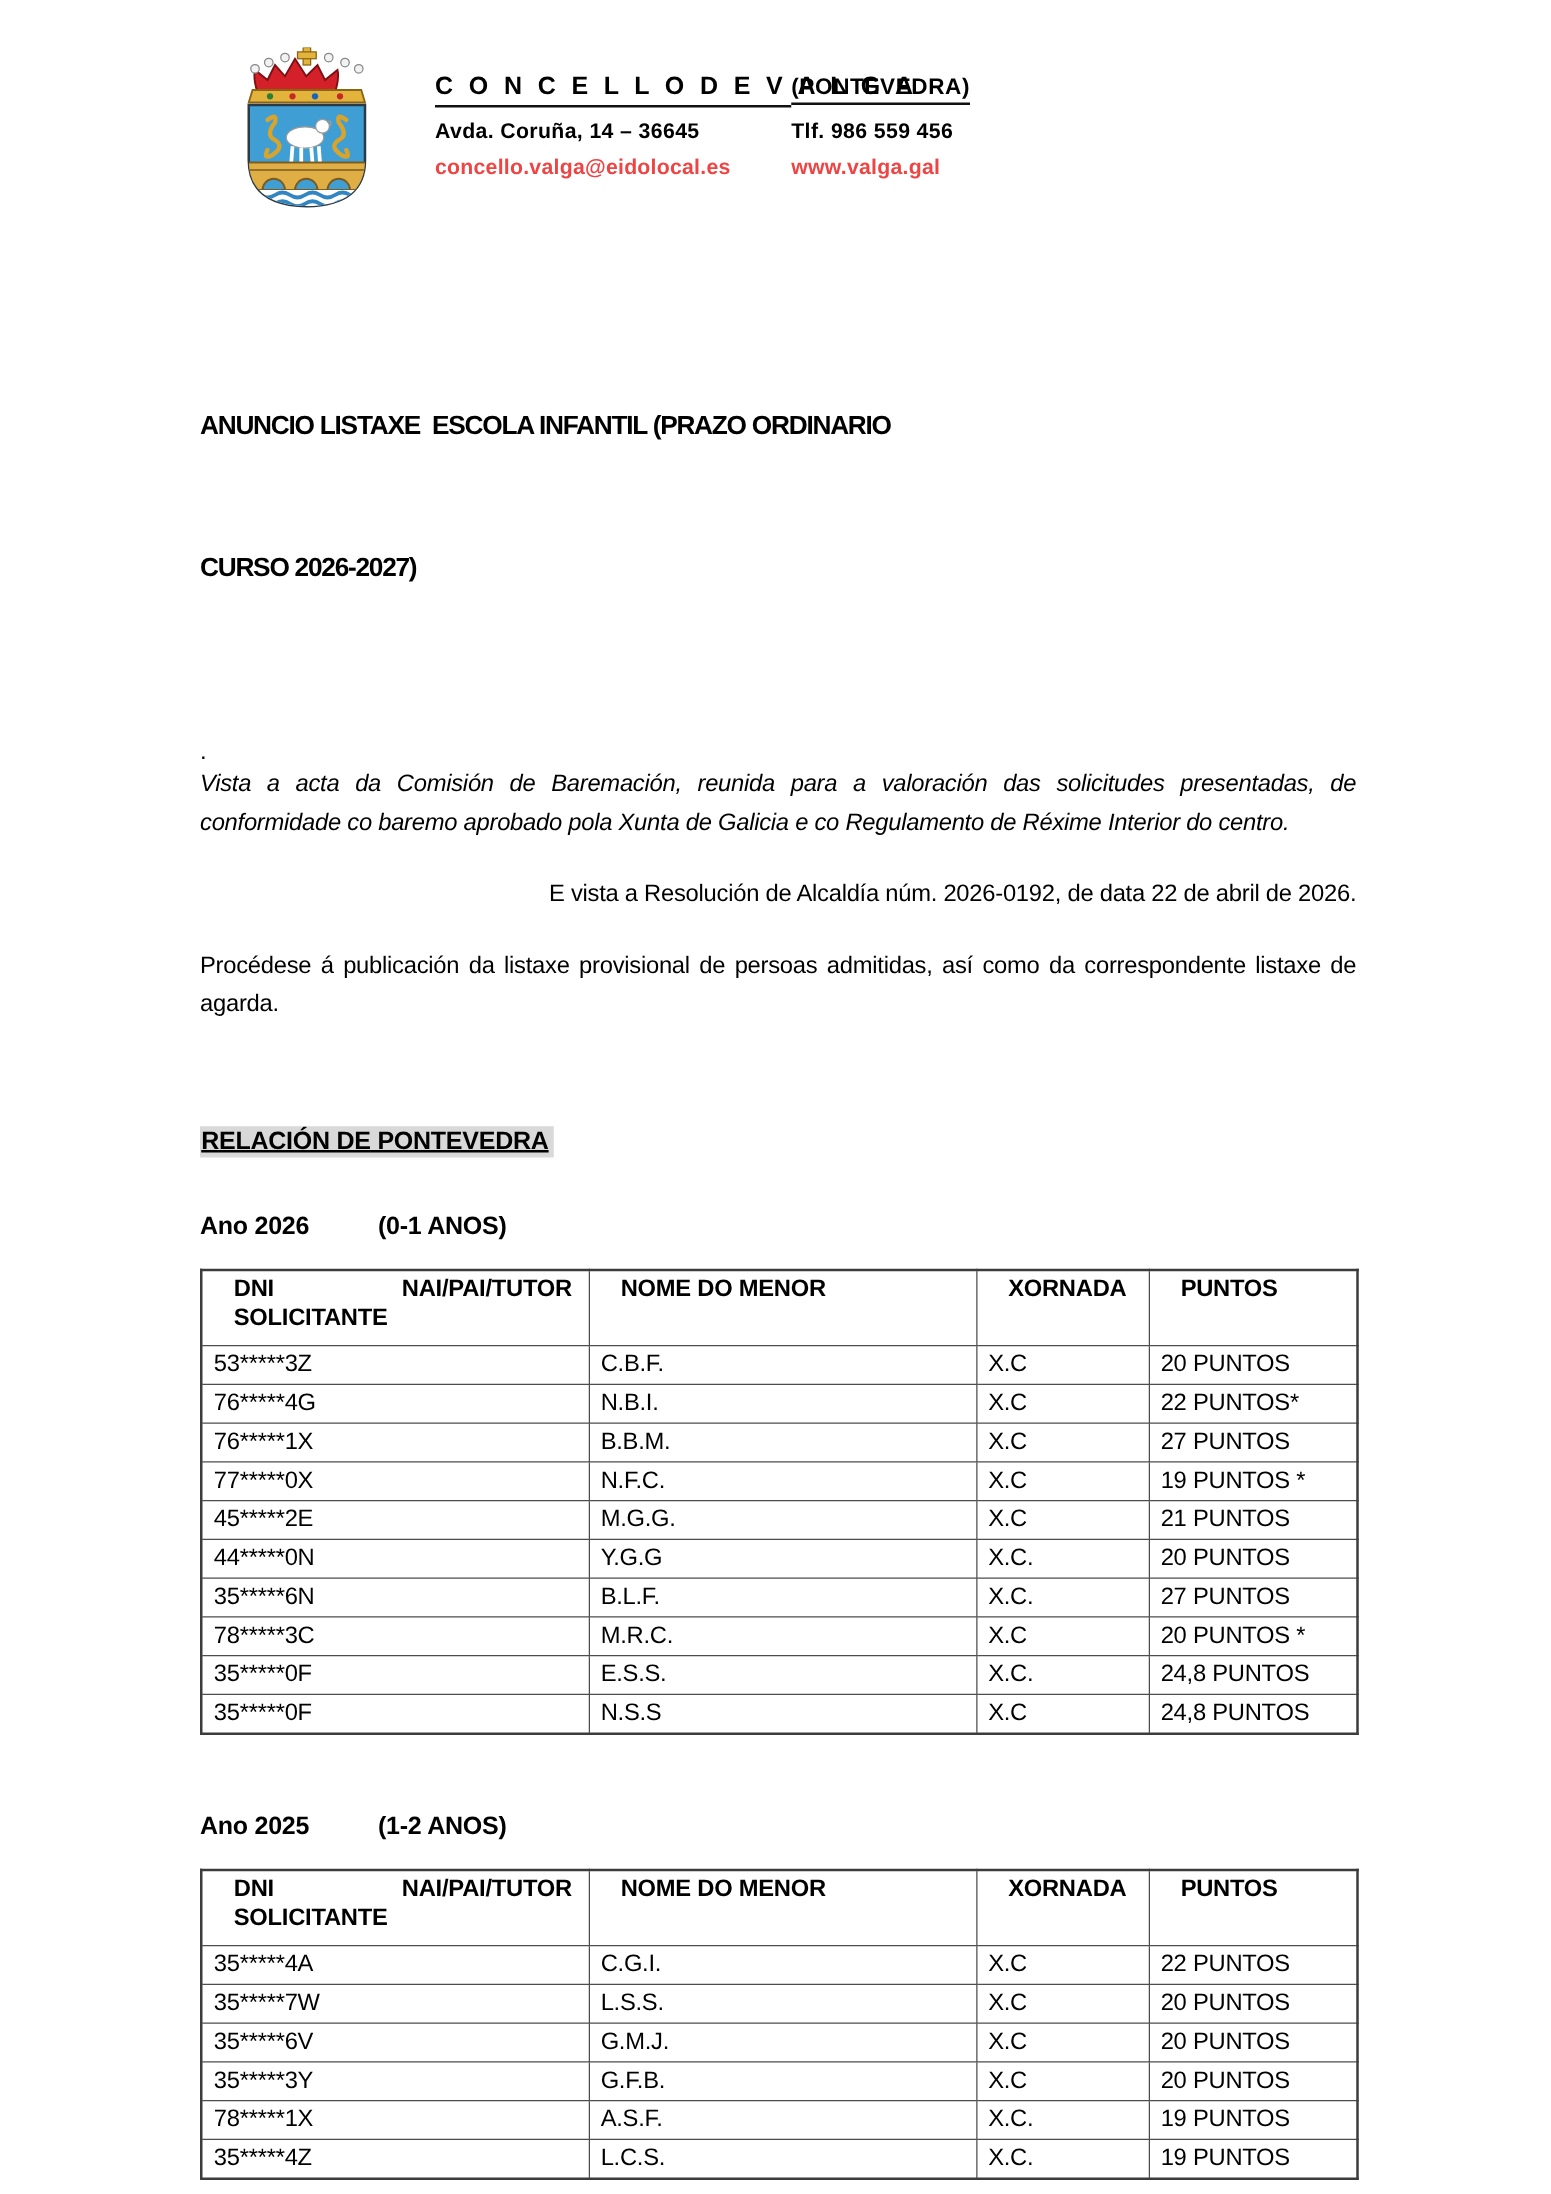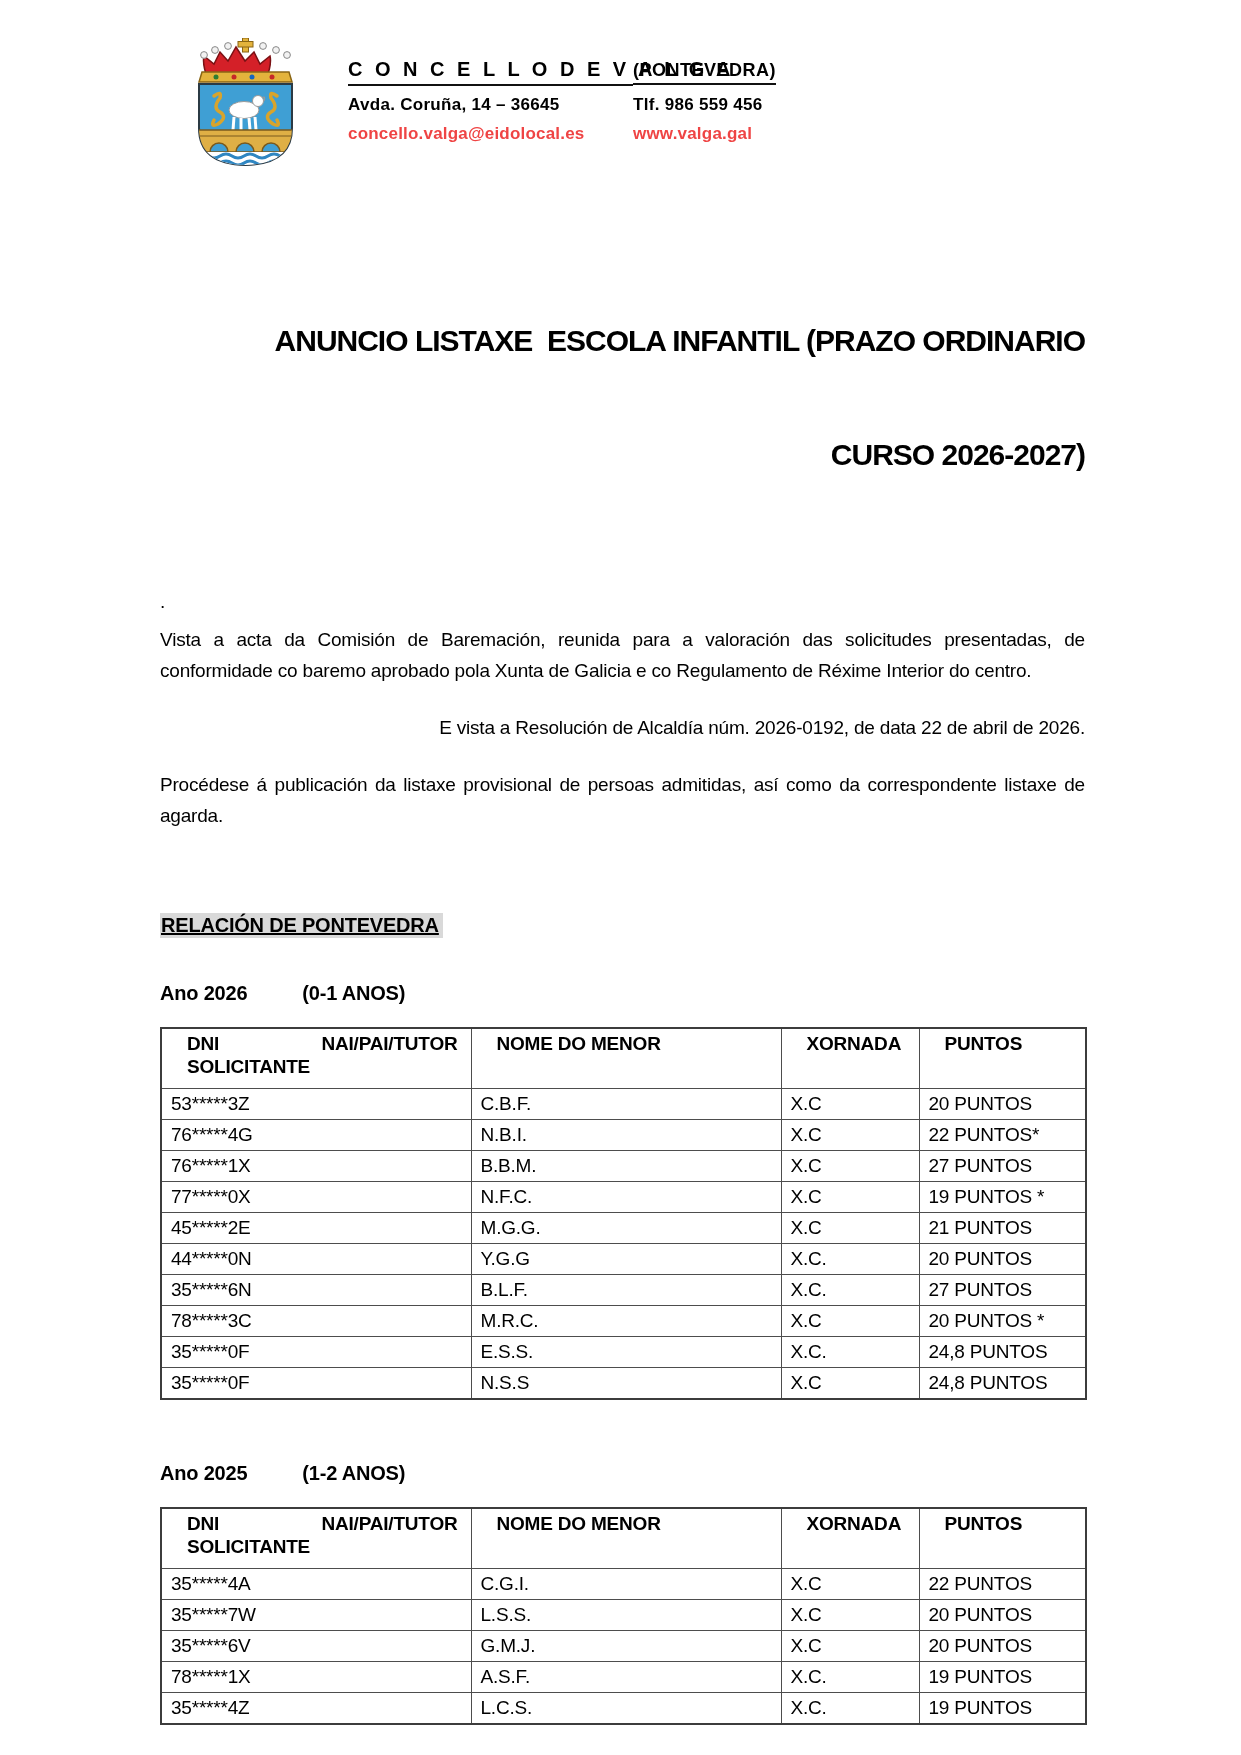--- a/index.html
+++ b/index.html
@@ -45,36 +45,36 @@
     padding-bottom:2px;
     justify-self:start;
     white-space:nowrap;
   }
   .addr,.phone{font-weight:bold;font-size:17px;letter-spacing:.3px;}
   .mail,.web{font-weight:bold;font-size:17px;color:#ef4444;letter-spacing:.2px;}
   
   .content{padding:0 156px 0 160px;}
   .doc-title{
     margin-top:78px;
-    text-align:right;
-    font-weight:bold;
-    font-size:30px;
+    text-align:left;
+    font-weight:bold;
+    font-size:21px;
     letter-spacing:-1px;
     line-height:38px;
     white-space:pre;
   }
   .stray-dot{margin-top:42px;font-size:19px;line-height:20px;}
   .para{
     font-size:19px;
     letter-spacing:-0.2px;
     line-height:31px;
     text-align:justify;
     margin:0;
   }
-  .para.p1{margin-top:12px;}
+  .para.p1{margin-top:0;font-style:italic;}
   .para.p2{margin-top:26px;text-align:right;}
   .para.p3{margin-top:26px;}
   .section-heading-wrap{margin-top:82px;}
   .section-heading{
     display:inline-block;
     font-weight:bold;
     font-size:20px;
     letter-spacing:-0.2px;
     background:#d9d9d9;
     text-decoration:underline;
@@ -333,20 +333,26 @@
             <td>X.C</td>
             <td>20 PUNTOS</td>
           </tr>
           <tr>
             <td>35*****6V</td>
             <td>G.M.J.</td>
             <td>X.C</td>
             <td>20 PUNTOS</td>
           </tr>
           <tr>
+            <td>35*****3Y</td>
+            <td>G.F.B.</td>
+            <td>X.C</td>
+            <td>20 PUNTOS</td>
+          </tr>
+          <tr>
             <td>78*****1X</td>
             <td>A.S.F.</td>
             <td>X.C.</td>
             <td>19 PUNTOS</td>
           </tr>
           <tr>
             <td>35*****4Z</td>
             <td>L.C.S.</td>
             <td>X.C.</td>
             <td>19 PUNTOS</td>

